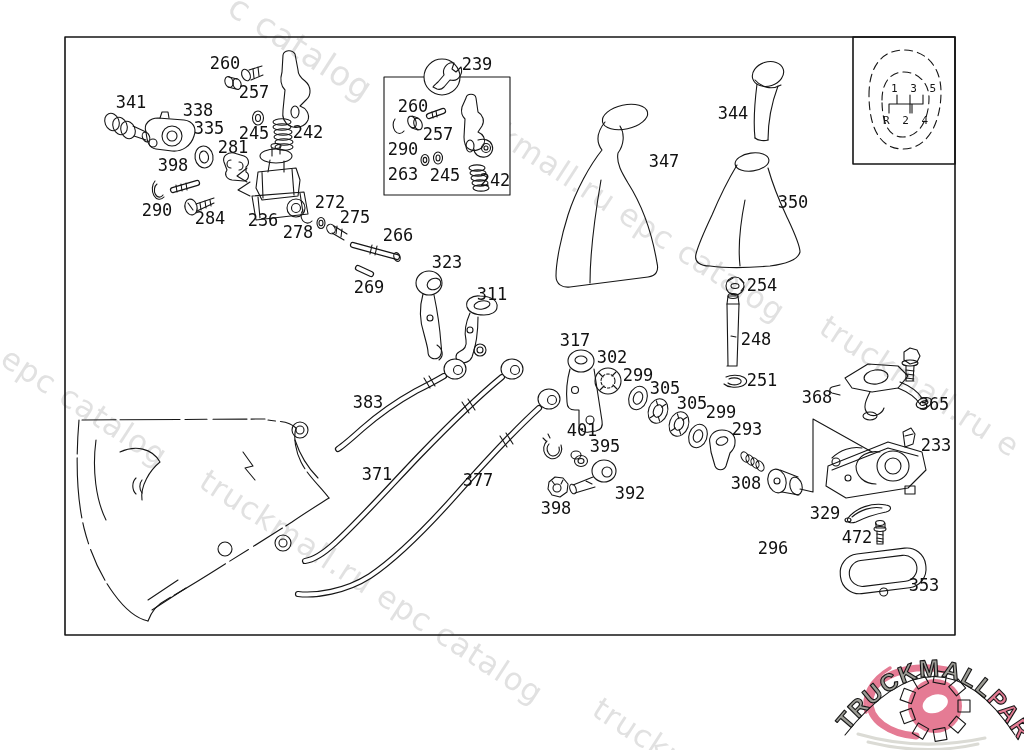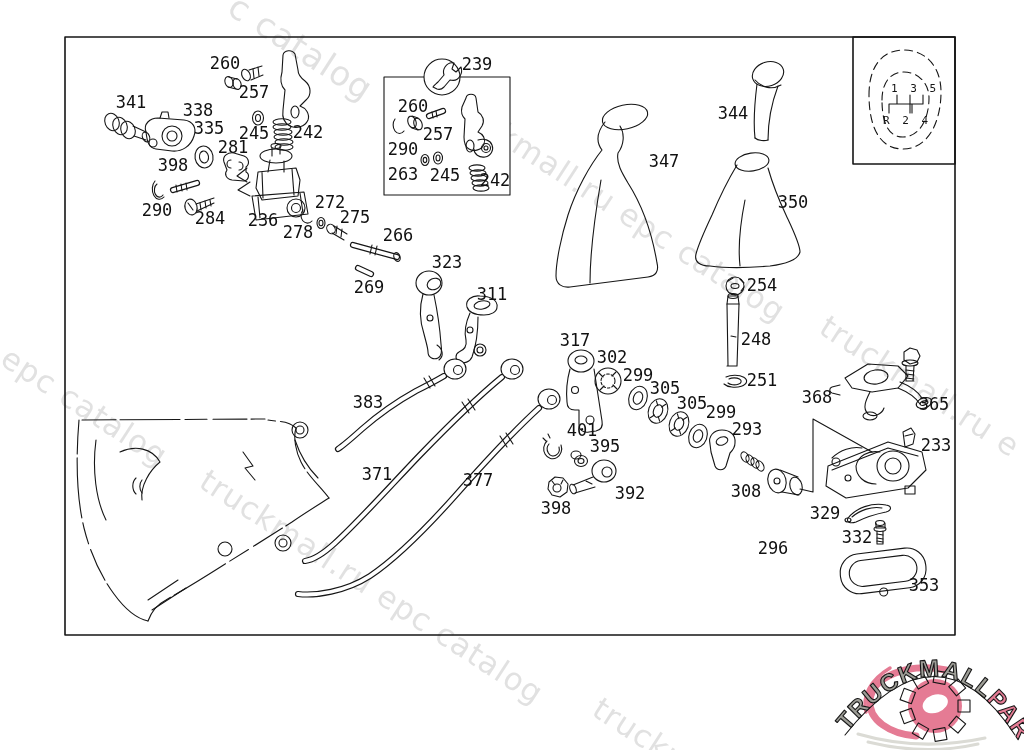--- a/index.html
+++ b/index.html
@@ -462,24 +462,24 @@
       <span class="plabel" style="left: 817px; top: 397px;">368</span>
       <span class="plabel" style="left: 934px; top: 404px;">365</span>
       <span class="plabel" style="left: 936px; top: 445px;">233</span>
       <span class="plabel" style="left: 368px; top: 402px;">383</span>
       <span class="plabel" style="left: 377px; top: 474px;">371</span>
       <span class="plabel" style="left: 478px; top: 480px;">377</span>
       <span class="plabel" style="left: 582px; top: 430px;">401</span>
       <span class="plabel" style="left: 605px; top: 446px;">395</span>
       <span class="plabel" style="left: 606px; top: 493px; margin-left: 24px;">392</span>
       <span class="plabel" style="left: 556px; top: 508px;">398</span>
-      <span class="plabel" style="left: 746px; top: 483px; margin-top: 8px;">308</span>
+      <span class="plabel" style="left: 746px; top: 483px;">308</span>
       <span class="plabel" style="left: 773px; top: 500px; margin-top: 48px;">296</span>
       <span class="plabel" style="left: 825px; top: 513px;">329</span>
-      <span class="plabel" style="left: 857px; top: 537px;">332</span>
+      <span class="plabel" style="left: 857px; top: 537px;">472</span>
       <span class="plabel" style="left: 924px; top: 585px;">353</span>
       <span class="plabel" style="left: 477px; top: 64px;">239</span>
       <span class="plabel" style="left: 413px; top: 106px;">260</span>
       <span class="plabel" style="left: 438px; top: 134px;">257</span>
       <span class="plabel" style="left: 403px; top: 149px;">290</span>
       <span class="plabel" style="left: 403px; top: 174px;">263</span>
       <span class="plabel" style="left: 445px; top: 175px;">245</span>
       <span class="plabel" style="left: 495px; top: 180px;">242</span>
     </div>
 </div>

